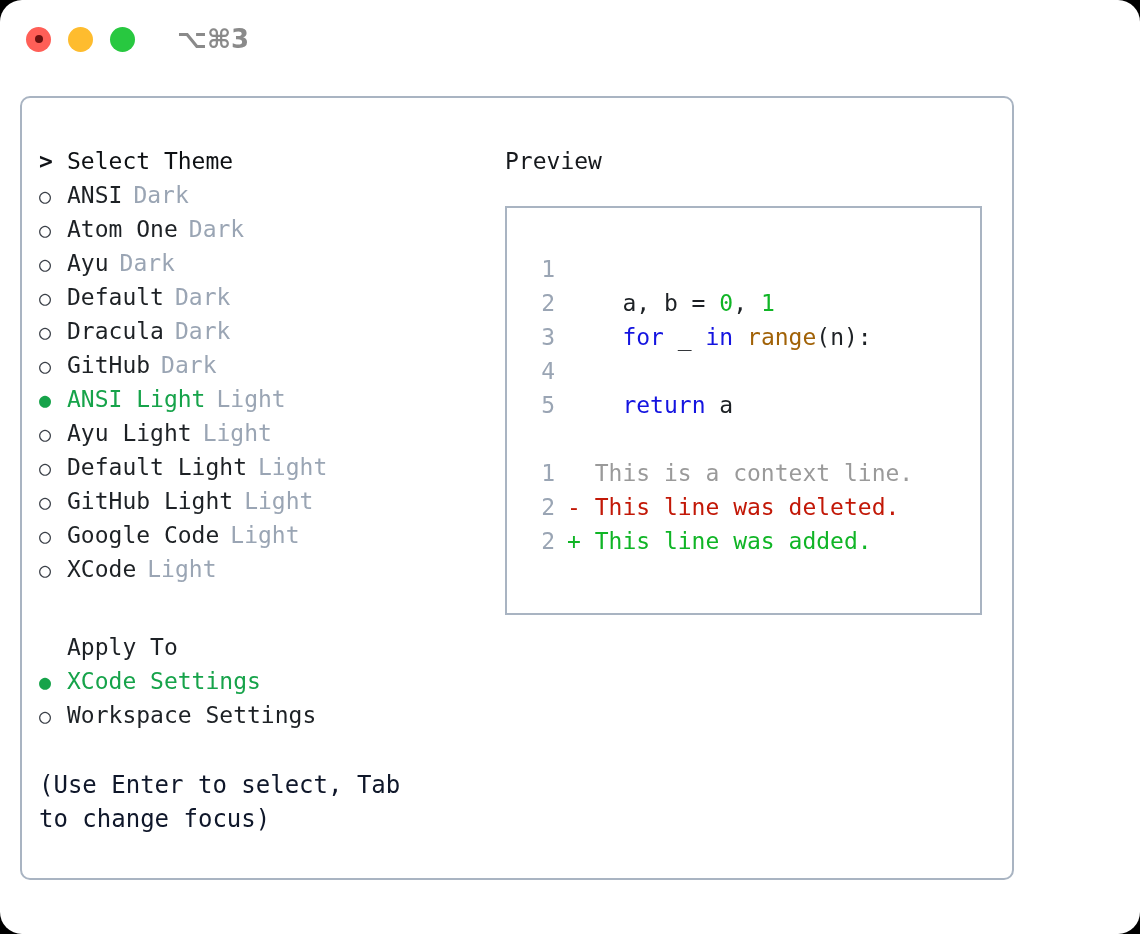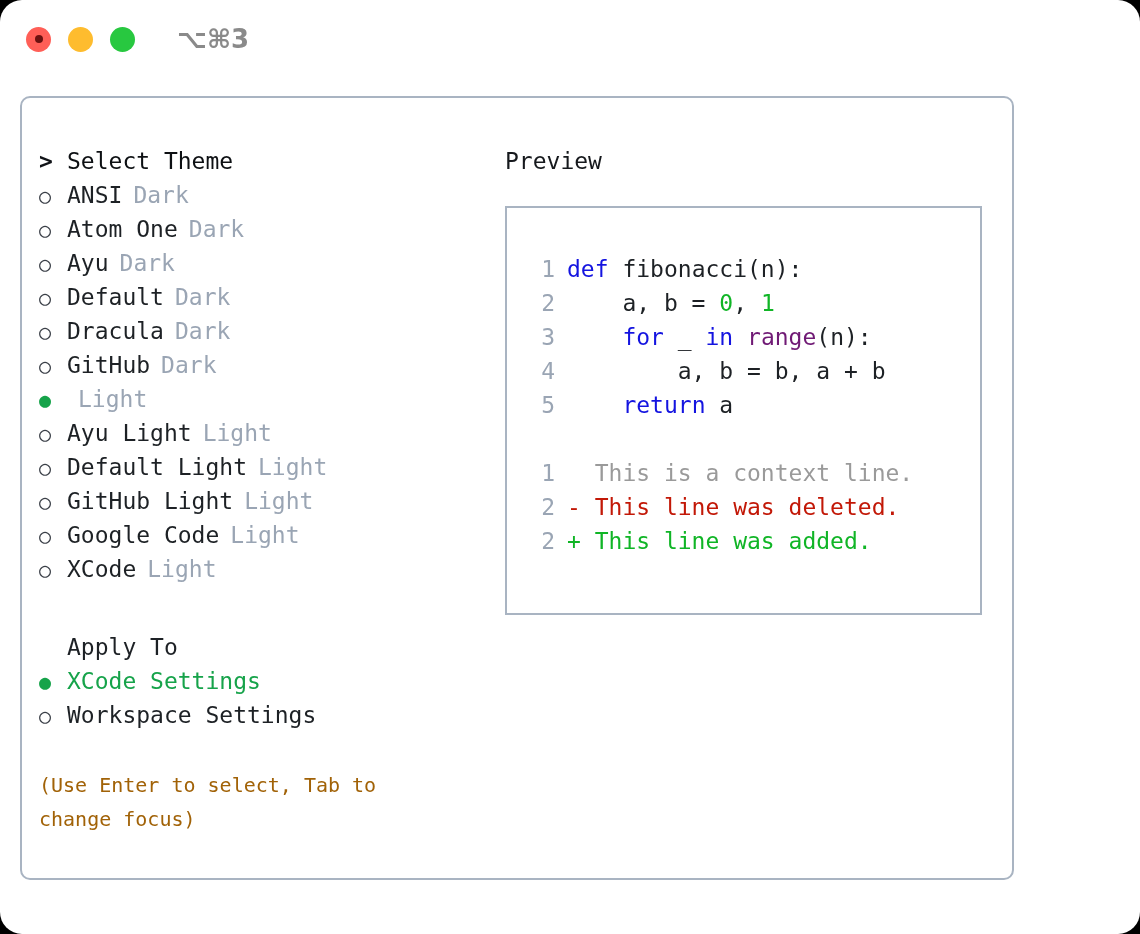--- a/index.html
+++ b/index.html
@@ -110,23 +110,23 @@
   .group-gap { height: 44px; }
 
   .apply-heading {
     padding-left: 28px;
     color: #1d2125;
   }
 
   .hint {
     margin-top: 36px;
     padding-right: 40px;
-    font-size: 20px;
+    font-size: 24px;
     line-height: 34px;
-    color: #a16207;
+    color: #0f172a;
     max-width: 420px;
   }
 
   
   .right-pane {
     flex: 1;
     padding-left: 23px;
   }
   .preview-title {
     font-size: 23px;
@@ -152,21 +152,21 @@
   .lineno {
     width: 30px;
     flex: none;
     text-align: right;
     color: #9aa5b4;
     margin-right: 12px;
   }
   .code-text { color: #1d2125; }
 
   .tok-kw   { color: #1414e0; }
-  .tok-fn   { color: #701a75; }
+  .tok-fn   { color: #a16207; }
   .tok-num  { color: #10b526; }
   .tok-plain{ color: #1d2125; }
 
   .diff-gap { height: 34px; }
   .diff-context { color: #9a9a9a; }
   .diff-del     { color: #c21807; text-align: center; }
   .diff-add     { color: #10b526; text-align: right; }
 </style>
 </head>
 <body>
@@ -220,20 +220,21 @@
               <span class="row-title">Dracula</span>
               <span class="row-suffix">Dark</span>
             </div>
             <div class="list-row">
               <span class="marker">○</span>
               <span class="row-title">GitHub</span>
               <span class="row-suffix">Dark</span>
             </div>
             <div class="list-row">
               <span class="marker selected">●</span>
+              <span class="row-title selected">ANSI Light</span>
               <span class="row-suffix">Light</span>
             </div>
             <div class="list-row">
               <span class="marker">○</span>
               <span class="row-title">Ayu Light</span>
               <span class="row-suffix">Light</span>
             </div>
             <div class="list-row">
               <span class="marker">○</span>
               <span class="row-title">Default Light</span>
@@ -274,24 +275,24 @@
           </div>
 
         <div class="hint">(Use Enter to select, Tab to change focus)</div>
       </div>
 
       <div class="right-pane">
         <div class="preview-title">Preview</div>
 
         <div class="preview-box">
           <div id="code-sample">
-              <div class="code-line"><span class="lineno">1</span><span class="code-text"><span class="tok-kw">def</span><span class="tok-plain"> fibonacci(n):</span></span></div>
+              <div class="code-line"><span class="lineno">1</span></div>
               <div class="code-line"><span class="lineno">2</span><span class="code-text"><span class="tok-plain">    a, b = </span><span class="tok-num">0</span><span class="tok-plain">, </span><span class="tok-num">1</span></span></div>
               <div class="code-line"><span class="lineno">3</span><span class="code-text"><span class="tok-plain">    </span><span class="tok-kw">for</span><span class="tok-plain"> _ </span><span class="tok-kw">in</span><span class="tok-plain"> </span><span class="tok-fn">range</span><span class="tok-plain">(n):</span></span></div>
-              <div class="code-line"><span class="lineno">4</span><span class="code-text"><span class="tok-plain">        a, b = b, a + b</span></span></div>
+              <div class="code-line"><span class="lineno">4</span></div>
               <div class="code-line"><span class="lineno">5</span><span class="code-text"><span class="tok-plain">    </span><span class="tok-kw">return</span><span class="tok-plain"> a</span></span></div>
             </div>
           <div class="diff-gap"></div>
           <div id="diff-sample">
               <div class="code-line"><span class="lineno">1</span><span class="diff-context">  This is a context line.</span></div>
               <div class="code-line"><span class="lineno">2</span><span class="diff-del">- This line was deleted.</span></div>
               <div class="code-line"><span class="lineno">2</span><span class="diff-add">+ This line was added.</span></div>
             </div>
         </div>
       </div>

